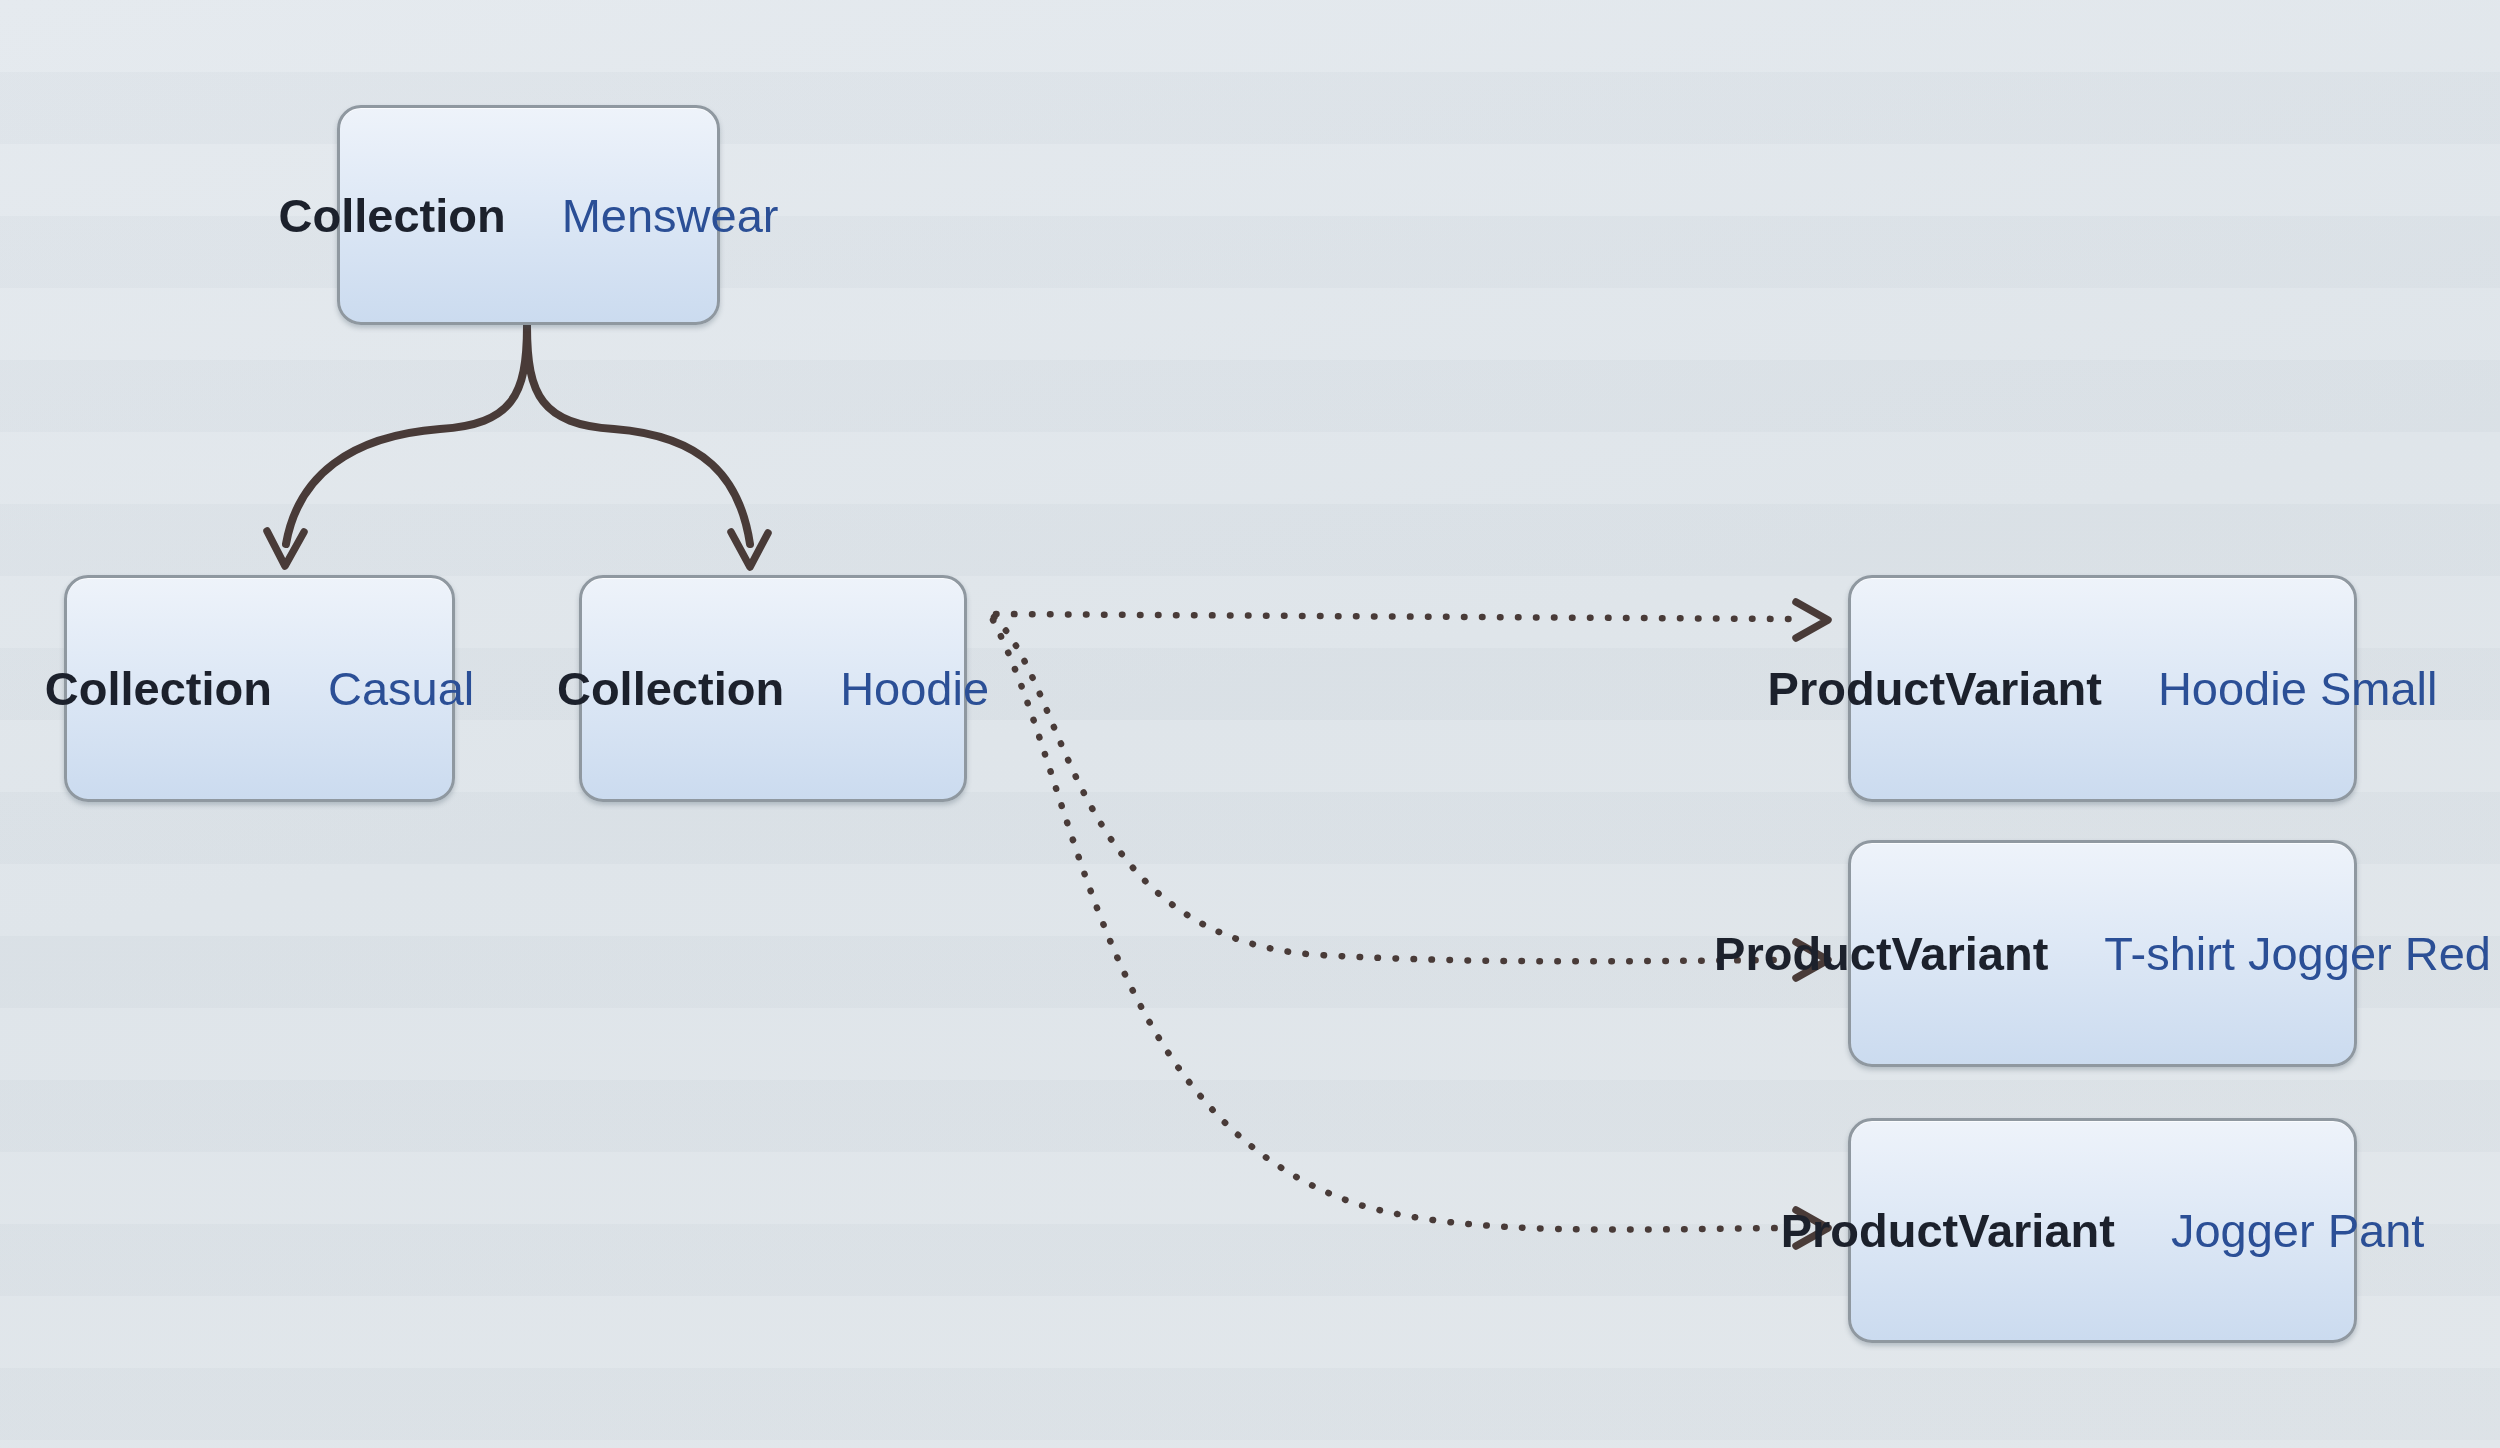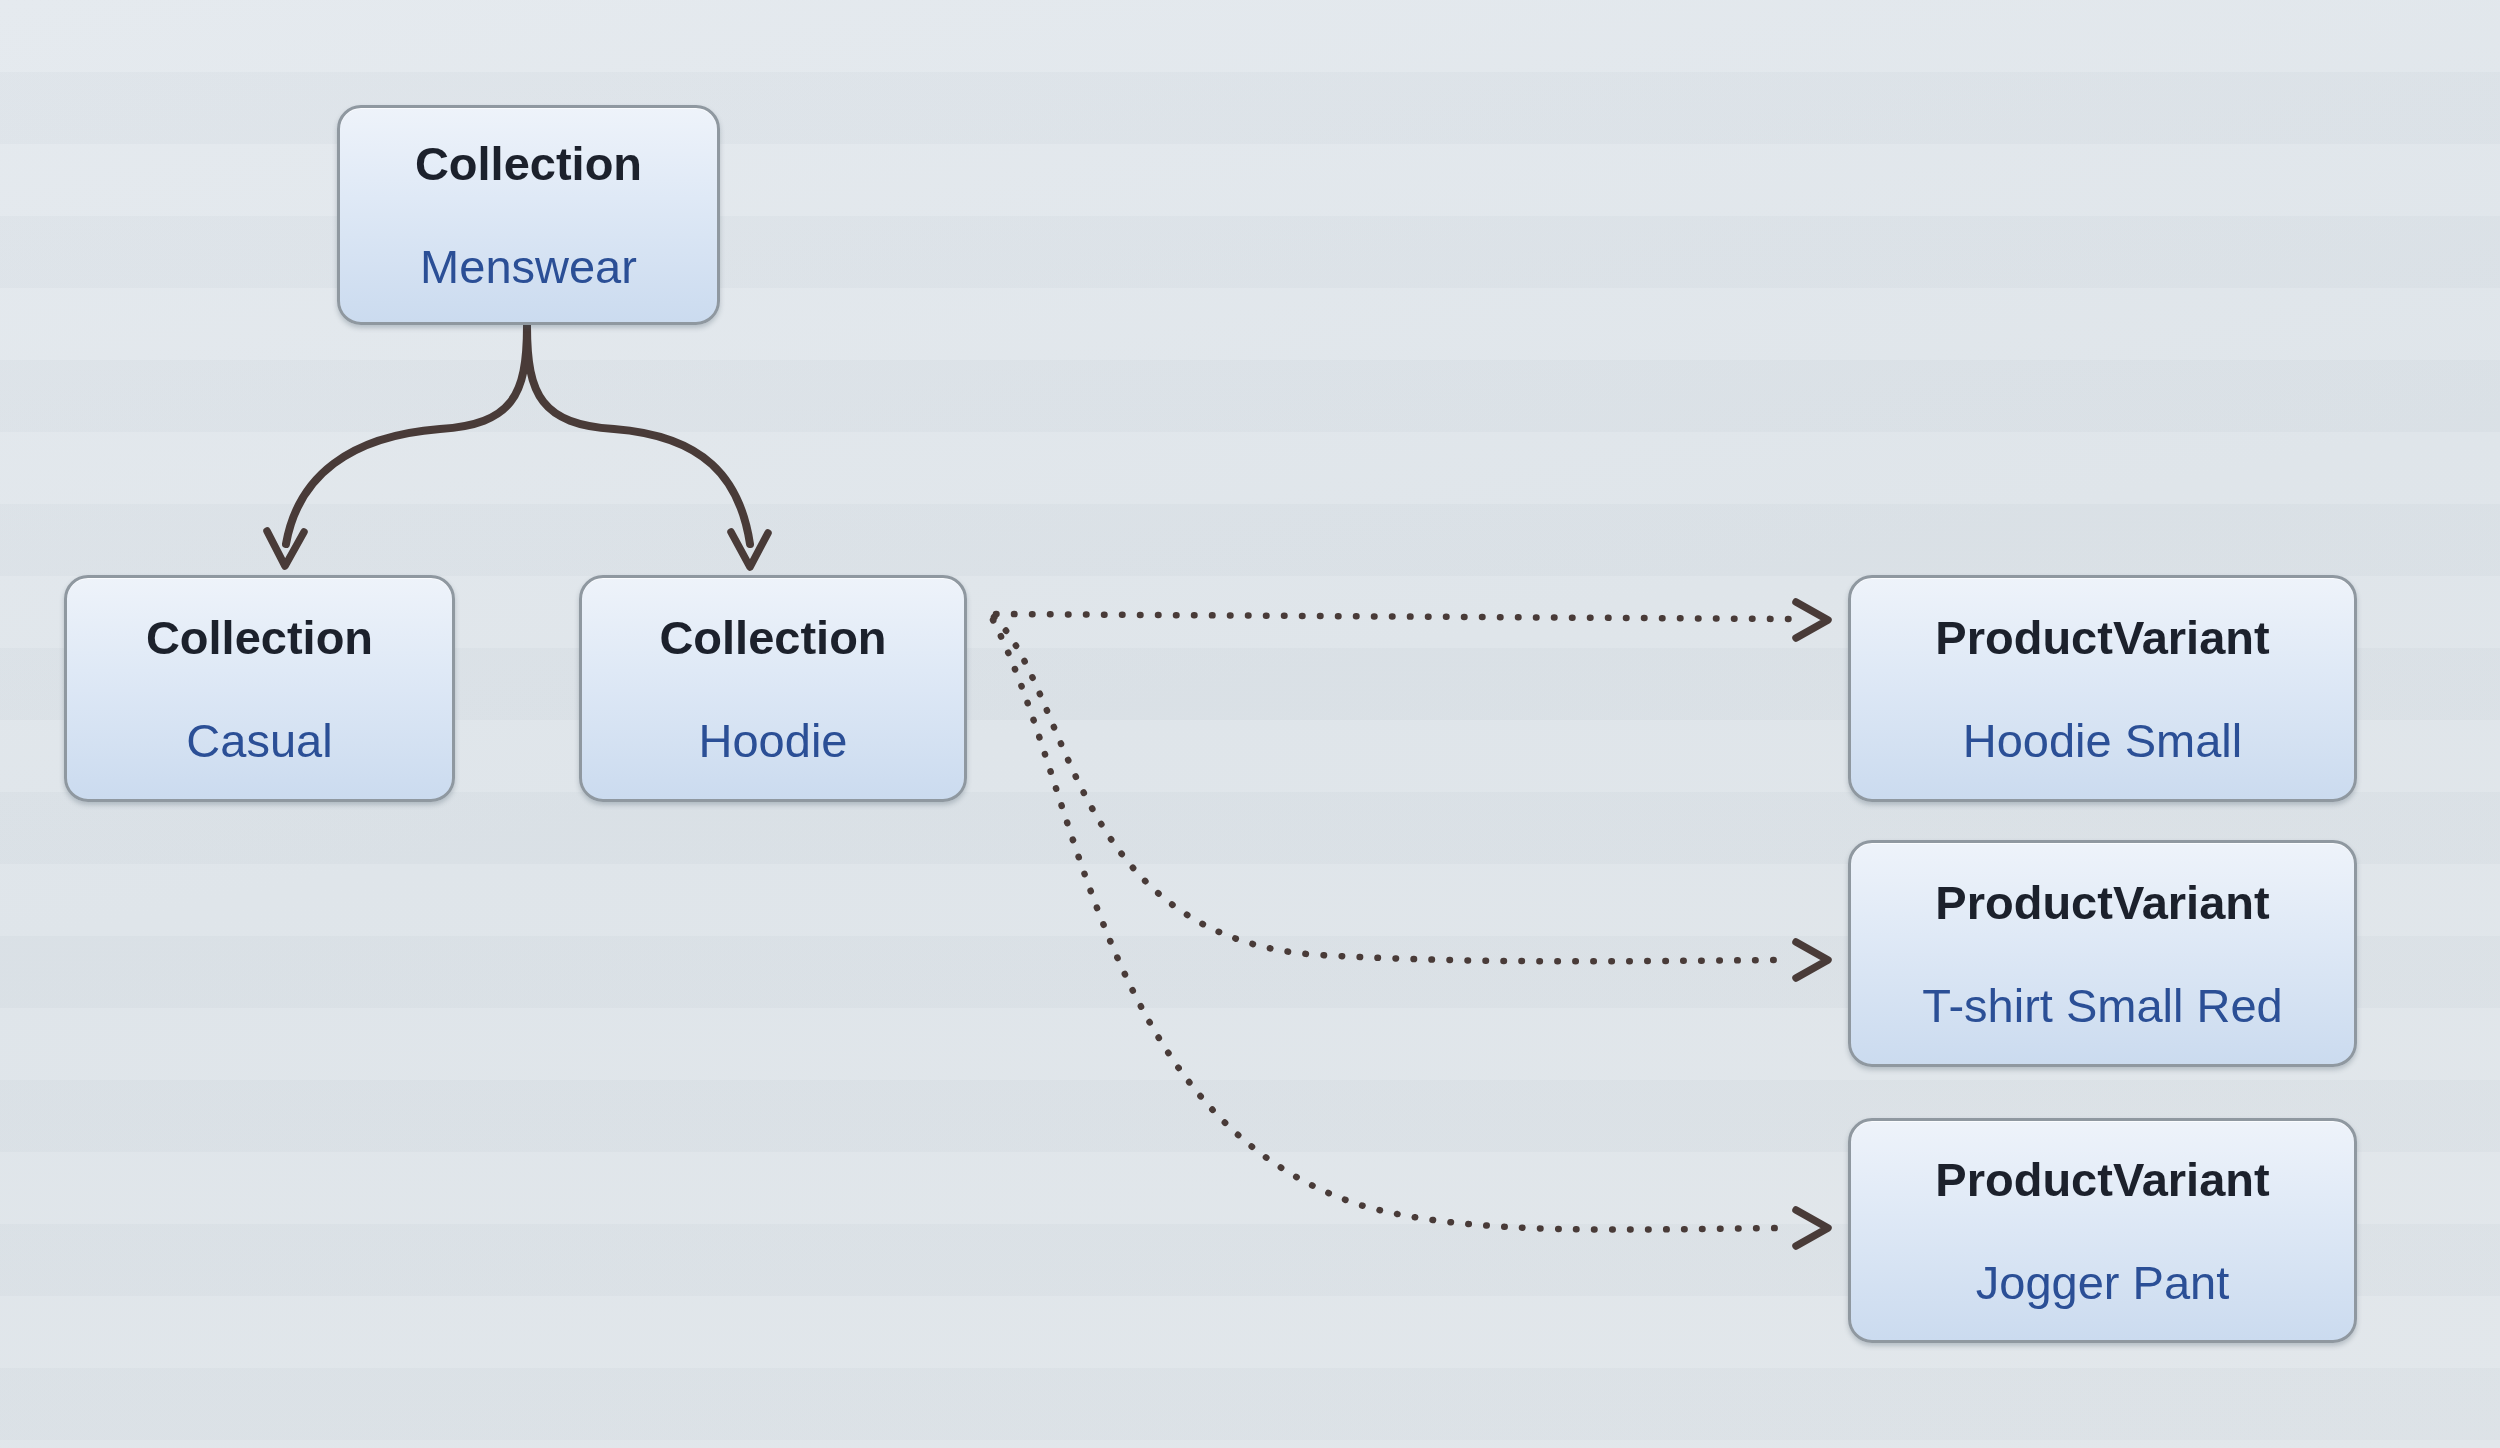--- a/index.html
+++ b/index.html
@@ -46,21 +46,21 @@
     stroke-linejoin:round;
   }
   .node{
     position:absolute;
     box-sizing:border-box;
     border:3px solid #8f98a0;
     border-radius:24px;
     background:linear-gradient(180deg,#eef3fa 0%,#dfe9f6 42%,#cbdbef 100%);
     box-shadow:0 3px 5px rgba(70,85,100,0.28), inset 0 1px 0 rgba(255,255,255,0.7);
     display:flex;
-    flex-direction:column;
+    flex-direction:row;
     align-items:center;
     justify-content:center;
     gap:56px;
     text-align:right;
   }
   .node .type{
     font-size:47px;
     font-weight:bold;
     color:#1c212c;
     line-height:1;
@@ -112,21 +112,21 @@
     <div class="name">Hoodie</div>
   </div>
 
   <div class="node" style="left:1848px; top:575px; width:509px; height:227px;">
     <div class="type">ProductVariant</div>
     <div class="name">Hoodie Small</div>
   </div>
 
   <div class="node" style="left:1848px; top:840px; width:509px; height:227px;">
     <div class="type">ProductVariant</div>
-    <div class="name">T-shirt Small Red</div>
+    <div class="name">T-shirt Jogger Red</div>
   </div>
 
   <div class="node" style="left:1848px; top:1118px; width:509px; height:225px;">
     <div class="type">ProductVariant</div>
     <div class="name">Jogger Pant</div>
   </div>
 
 </div>
 
 </body></html>

